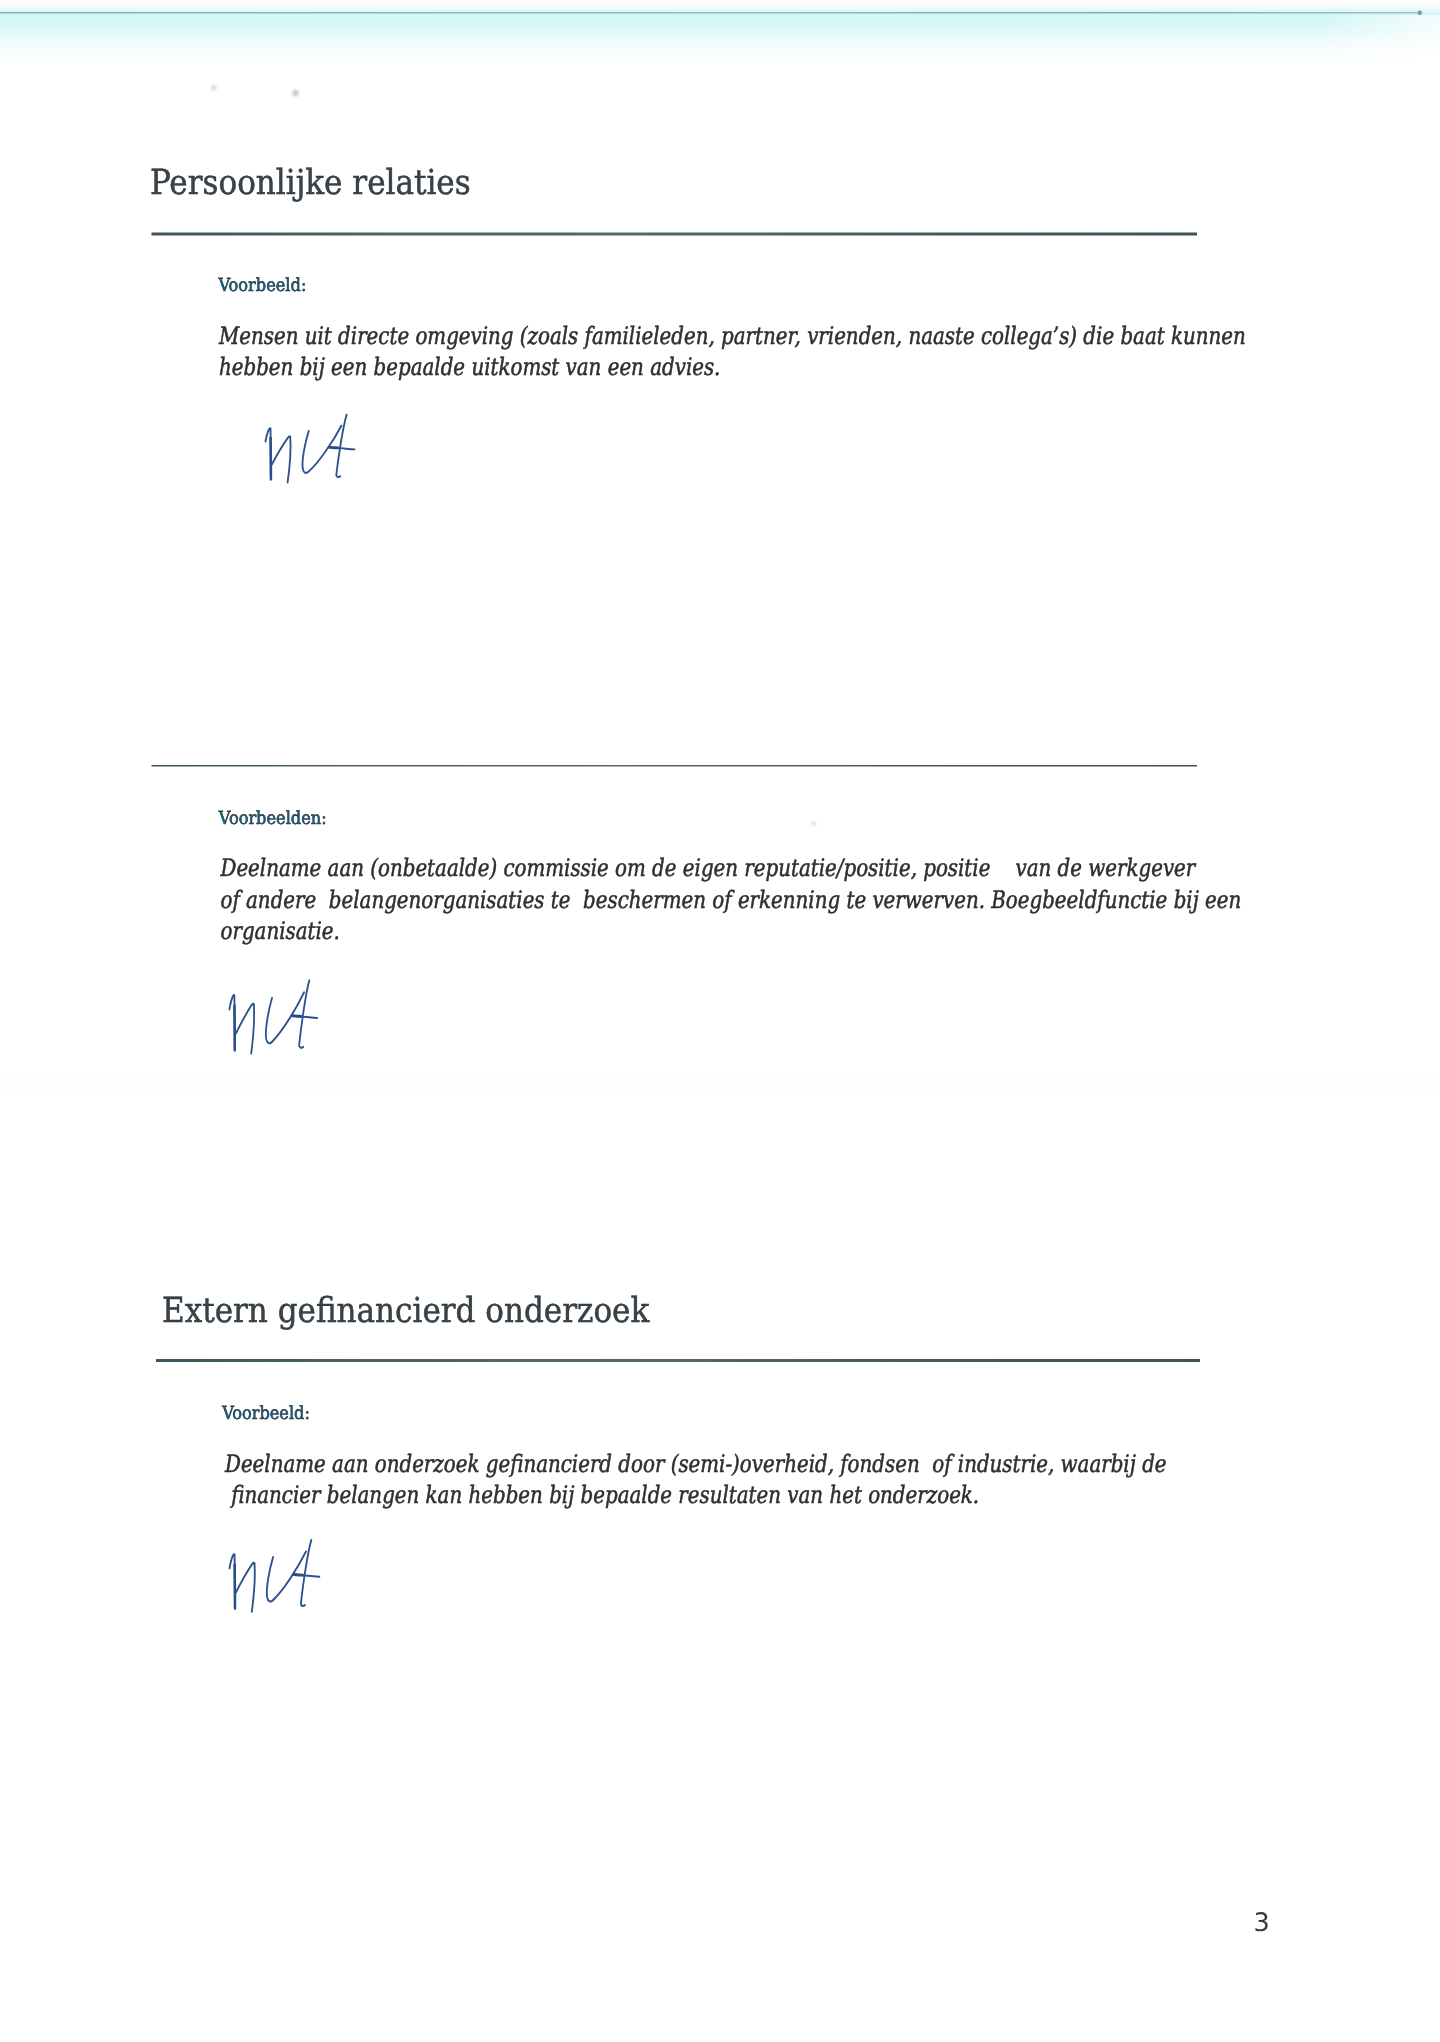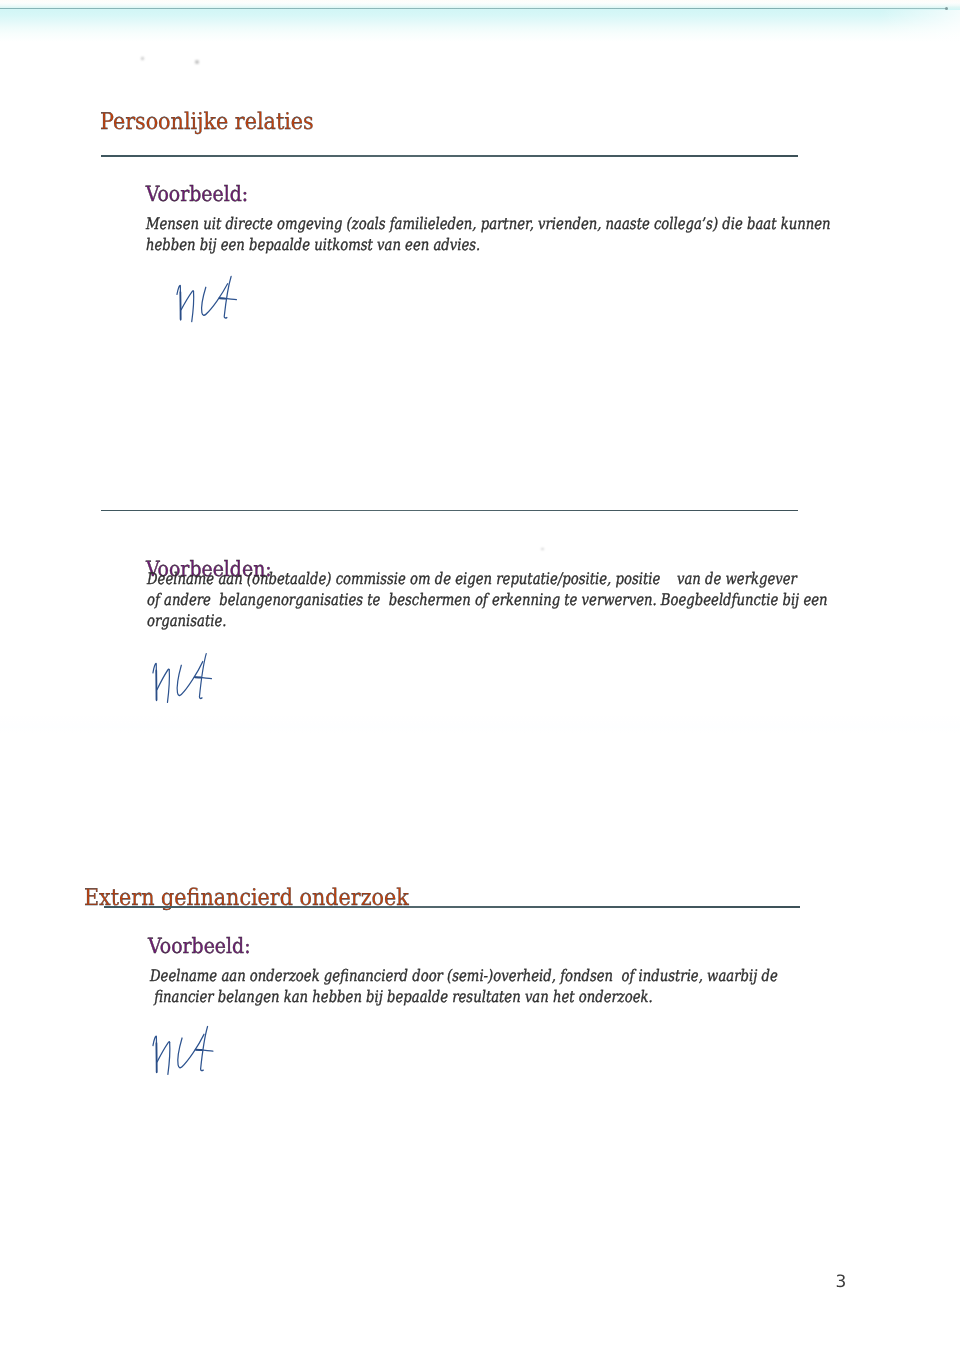--- a/index.html
+++ b/index.html
@@ -35,33 +35,33 @@
     background:linear-gradient(to right,#86b4b6 0%, #90b9ba 55%, #7fadaf 80%, #9cc3c4 100%);
     filter:blur(0.3px);
   }
 
   h1.section-title {
     margin:0; position:absolute;
     font-family:"DejaVu Serif Condensed", "DejaVu Serif", serif;
     font-weight:400;
     font-size:23px;
     letter-spacing:0px;
-    color:#c2410c;
+    color:#404040;
     -webkit-text-stroke:0.3px #143448;
     line-height:1;
   }
   .rule {
     position:absolute; height:1.5px;
     background:linear-gradient(to right,#3e565e 0%, #4b6066 18%, #53686e 45%, #465b62 70%, #3d5158 100%);
     filter:blur(0.4px);
   }
   .label {
     position:absolute;
     font-family:"DejaVu Serif Condensed", "DejaVu Serif", serif;
-    font-size:21px; color:#701a75;
+    font-size:12px; color:#0369a1;
     -webkit-text-stroke:0.38px #2d2d2d;
     line-height:1;
   }
   .body-text {
     position:absolute;
     font-family:"DejaVu Serif Condensed", "DejaVu Serif", serif;
     font-style:italic; font-weight:400;
     font-size:16px; color:#313131;
     -webkit-text-stroke:0.34px #2a2a2a;
     line-height:21.05px; white-space:pre;
@@ -95,26 +95,26 @@
   <div class="scan-speck" style="left:540.5px; top:547.8px; width:3.4px; height:2.4px; opacity:.5;"></div>
   <div class="scan-fold"></div>
 
   <h1 class="section-title ink" style="left:100px; top:111.4px;">Persoonlijke relaties</h1>
   <div class="rule" style="left:101px; top:155.2px; width:697px;"></div>
   <div class="label ink" style="left:145.7px; top:183.8px;">Voorbeeld:</div>
   <div class="body-text ink" style="left:145.6px; top:212.7px;">Mensen uit directe omgeving (zoals familieleden, partner, vrienden, naaste collega’s) die baat kunnen
 hebben bij een bepaalde uitkomst van een advies.</div>
 
   <div class="rule" style="left:100.5px; top:509.7px; width:697px;"></div>
-  <div class="label ink" style="left:145.9px; top:539.4px;margin-top:20px;">Voorbeelden:</div>
+  <div class="label ink" style="left:145.9px; top:539.4px;">Voorbeelden:</div>
   <div class="body-text ink" style="left:146.6px; top:568.3px;">Deelname aan (onbetaalde) commissie om de eigen reputatie/positie, positie    van de werkgever
 of andere  belangenorganisaties te  beschermen of erkenning te verwerven. Boegbeeldfunctie bij een
 organisatie.</div>
 
-  <h1 class="section-title ink" style="left:84px; top:863.4px;margin-top:24px;">Extern gefinancierd onderzoek</h1>
+  <h1 class="section-title ink" style="left:108px; top:863.4px;">Extern gefinancierd onderzoek</h1>
   <div class="rule" style="left:103.5px; top:906.3px; width:696px;"></div>
   <div class="label ink" style="left:148.1px; top:936.1px;">Voorbeeld:</div>
   <div class="body-text ink" style="left:149.6px; top:965px;">Deelname aan onderzoek gefinancierd door (semi-)overheid, fondsen  of industrie, waarbij de
  financier belangen kan hebben bij bepaalde resultaten van het onderzoek.</div>
 
   <svg class="hw" width="63" height="51" viewBox="0 0 64 48" preserveAspectRatio="none" style="left:175.1px; top:274.2px;">
     <g fill="none" stroke="#2d538f" stroke-linecap="round" stroke-linejoin="round">
         <path d="M2.0 19.1 C 3.0 14.2, 4.4 10.3, 5.4 10.9 C 5.6 16.5, 5.6 31.5, 5.7 43.2" stroke-width="1.25" stroke="#2d538f"></path>
         <path d="M5.45 17.0 C 5.6 25.0, 5.65 34.0, 5.7 42.6" stroke-width="1.75" stroke="#2a4d86"></path>
         <path d="M6.3 33.5 C 9.6 27.8, 14.4 20.4, 17.0 17.0 C 17.9 15.8, 18.6 15.4, 18.8 16.4" stroke-width="1.25" stroke="#2d538f"></path>

